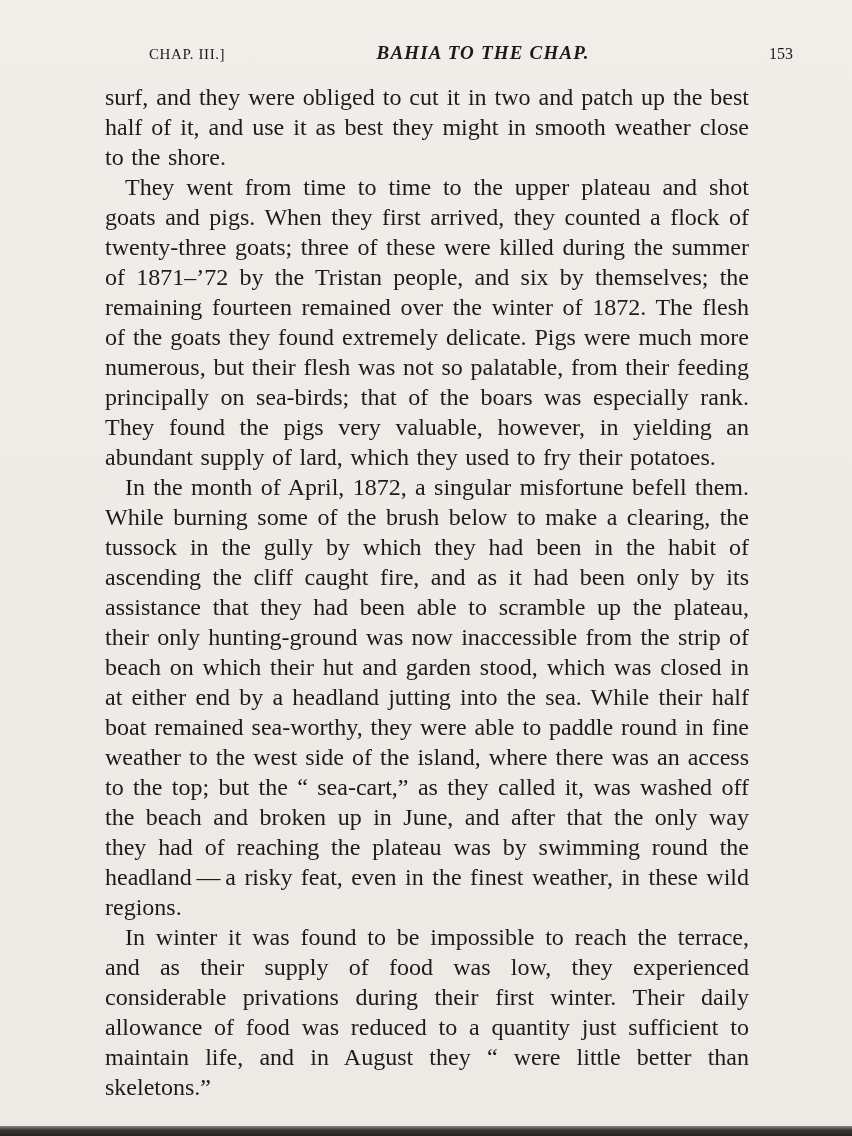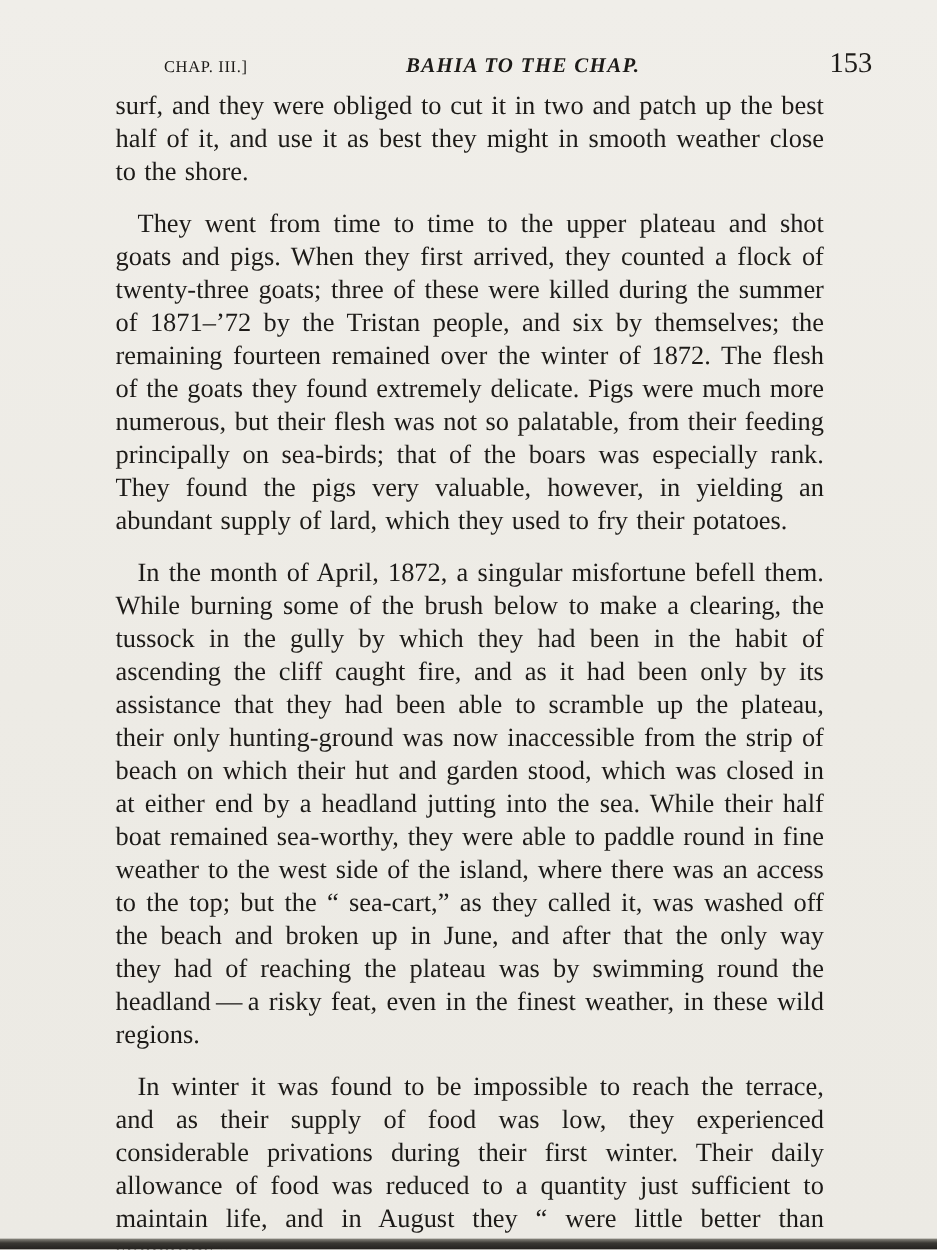--- a/index.html
+++ b/index.html
@@ -45,40 +45,39 @@
   }
   .running-title {
     font-size: 19px;
     font-weight: bold;
     font-style: italic;
     letter-spacing: 1.2px;
     white-space: nowrap;
     transform: translateX(-14px);
   }
   .page-number {
-    font-size: 26px;
+    font-size: 16px;
     white-space: nowrap;
     text-align: center;
   }
   .page-body {
     position: absolute;
     top: 82px;
     left: 105px;
     width: 644px;
   }
   .page-body p {
     margin: 0;
     font-size: 24px;
     line-height: 30px;
     text-align: justify;
     word-spacing: 1.5px;
   }
   .page-body p.indent {
     text-indent: 20px;
-    margin-top: 17px;
   }
 </style>
 </head>
 <body>
 
 <div class="scan-page">
 
   <div class="page-header">
     <span class="chapter-label">CHAP. III.]</span>
     <span class="running-title">BAHIA TO THE CHAP.</span>

